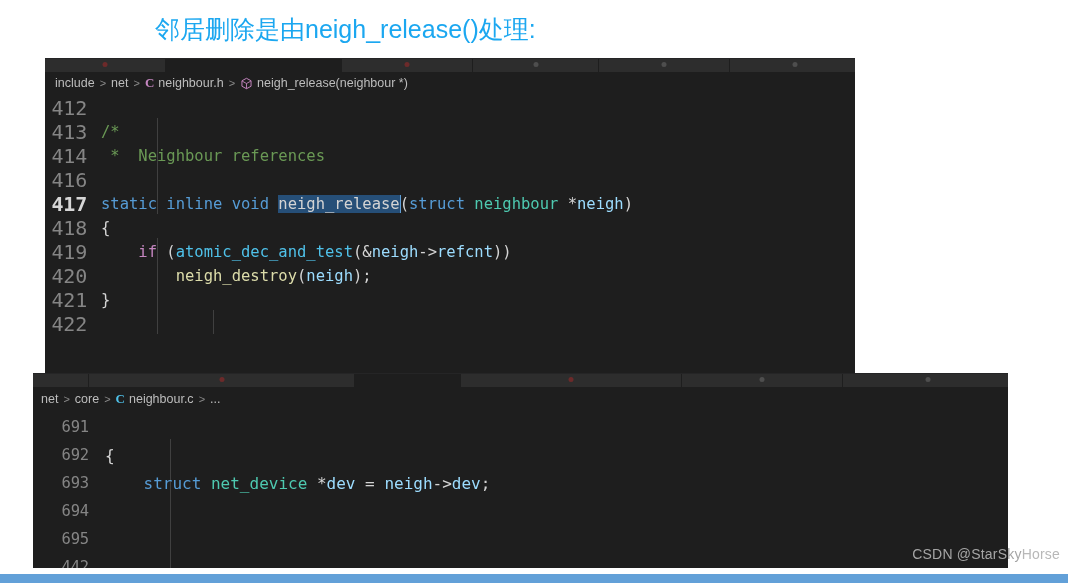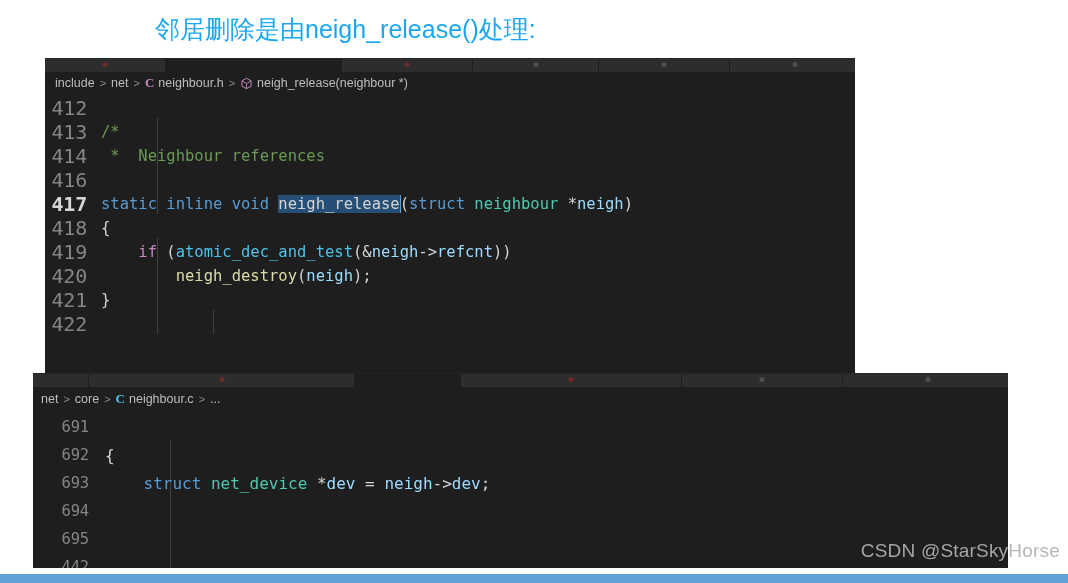--- a/index.html
+++ b/index.html
@@ -182,21 +182,21 @@
     background: #264f78;
     color: #d4d4d4;
     box-shadow: 1px 0 0 0 #5f9ed6;
   }
 
   
   .watermark {
     position: absolute;
     right: 8px;
     bottom: 21px;
-    font-size: 19px;
+    font-size: 14px;
     color: #9b9b9b;
     font-family: "Liberation Sans", sans-serif;
     white-space: nowrap;
     z-index: 20;
     letter-spacing: 0.2px;
   }
   .watermark .wm-dark { color: #a5a5a5; }
   .watermark .wm-light { color: #b8b8b8; }
 
   

